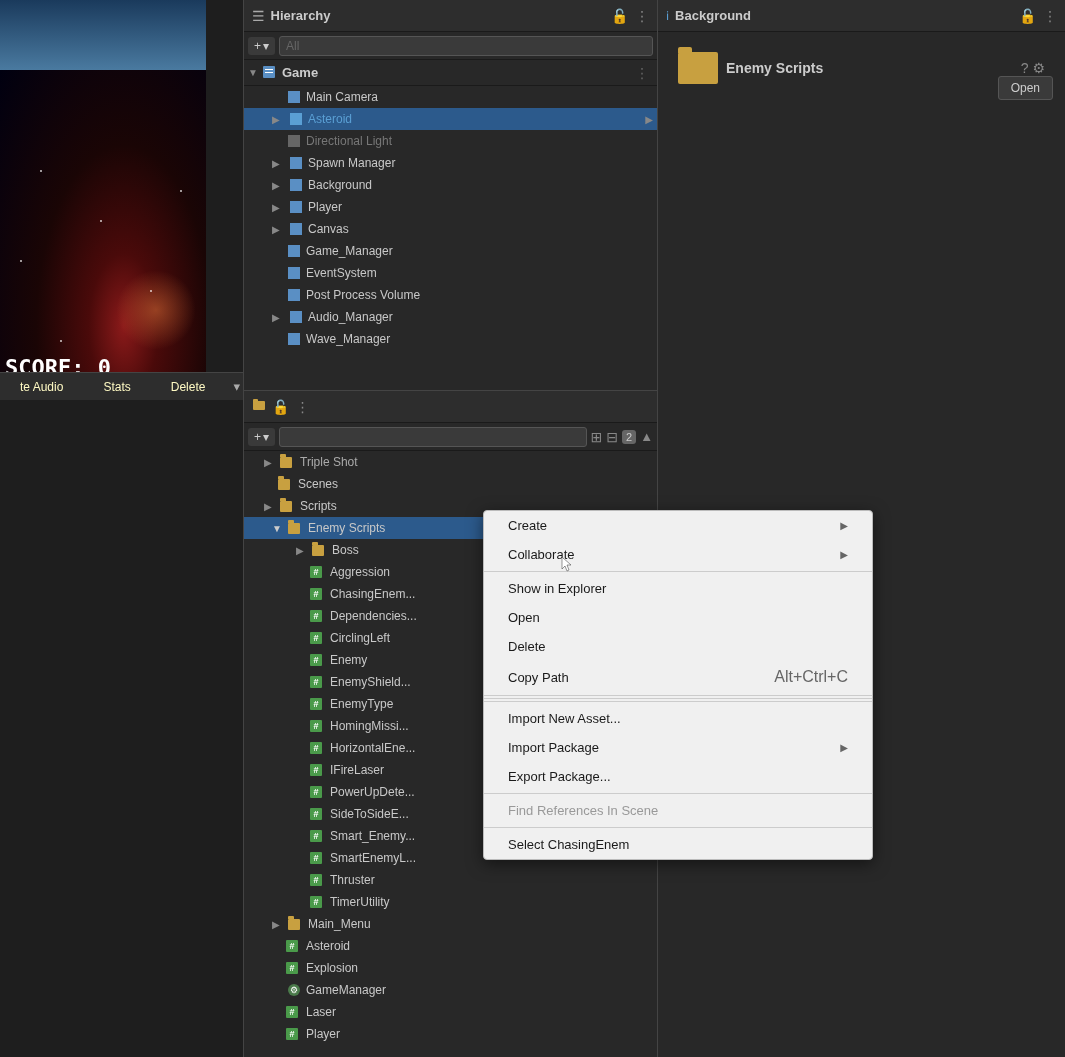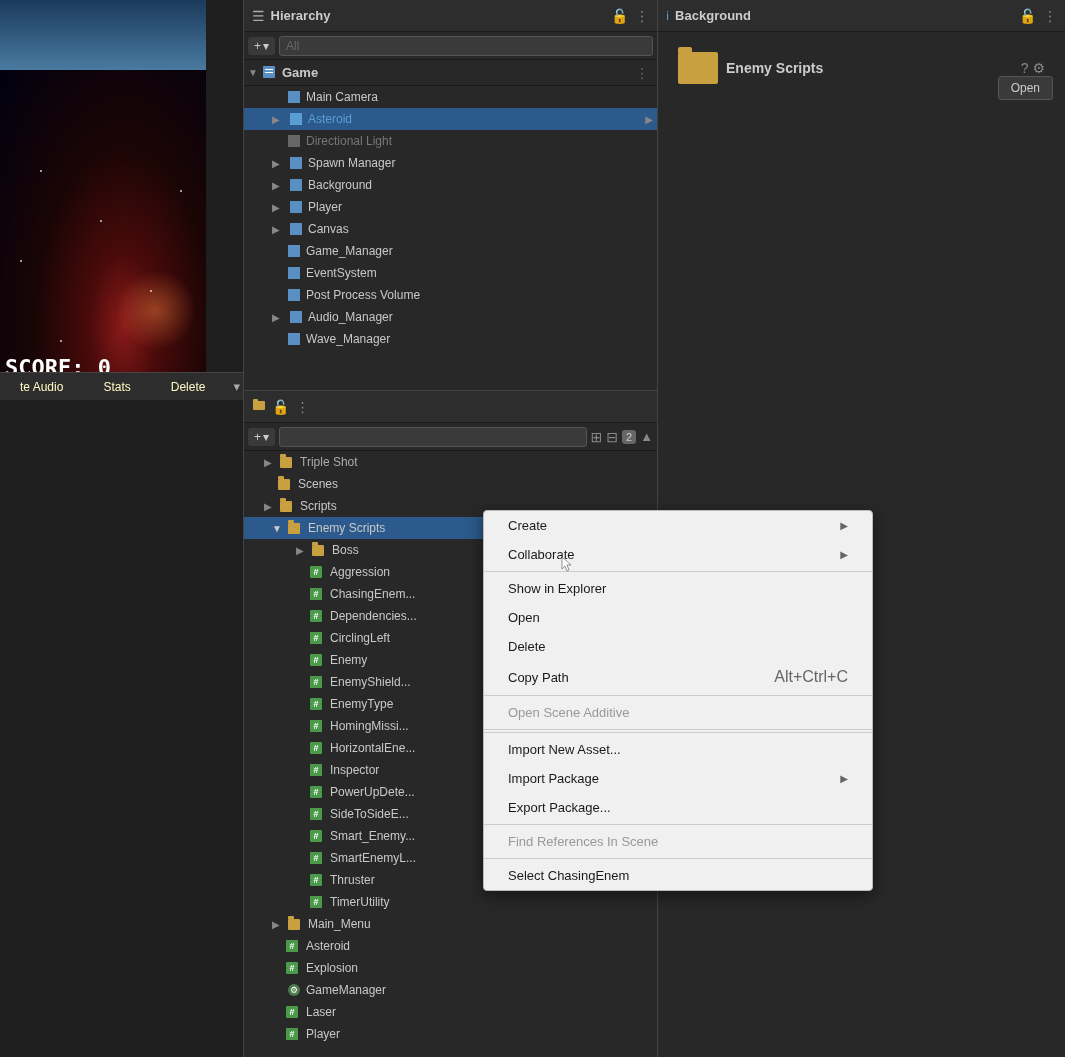--- a/index.html
+++ b/index.html
@@ -708,21 +708,21 @@
       <span class="tree-icon">
           <div class="script-icon">#</div>
         </span>
       <span class="tree-label">HorizontalEne...</span>
     </div>
     <div class="tree-item indent-3">
       <span class="tree-arrow"></span>
       <span class="tree-icon">
           <div class="script-icon">#</div>
         </span>
-      <span class="tree-label">Inspector</span>
+      <span class="tree-label">IFireLaser</span>
     </div>
     <div class="tree-item indent-3">
       <span class="tree-arrow"></span>
       <span class="tree-icon">
           <div class="script-icon">#</div>
         </span>
       <span class="tree-label">PowerUpDete...</span>
     </div>
     <div class="tree-item indent-3">
       <span class="tree-arrow"></span>
@@ -846,23 +846,20 @@
     <span>Open</span>
   </div>
   <div class="menu-item">
     <span>Delete</span>
   </div>
   <div class="menu-item">
     <span>Copy Path</span>
     <span class="menu-shortcut">Alt+Ctrl+C</span>
   </div>
   <div class="menu-separator"></div>
-  <div class="menu-item disabled">
-    <span>Open Scene Additive</span>
-  </div>
   <div class="menu-separator"></div>
   <div class="menu-separator"></div>
   <div class="menu-item">
     <span>Import New Asset...</span>
   </div>
   <div class="menu-item">
     <span>Import Package</span>
     <span class="menu-arrow">▶</span>
   </div>
   <div class="menu-item">

